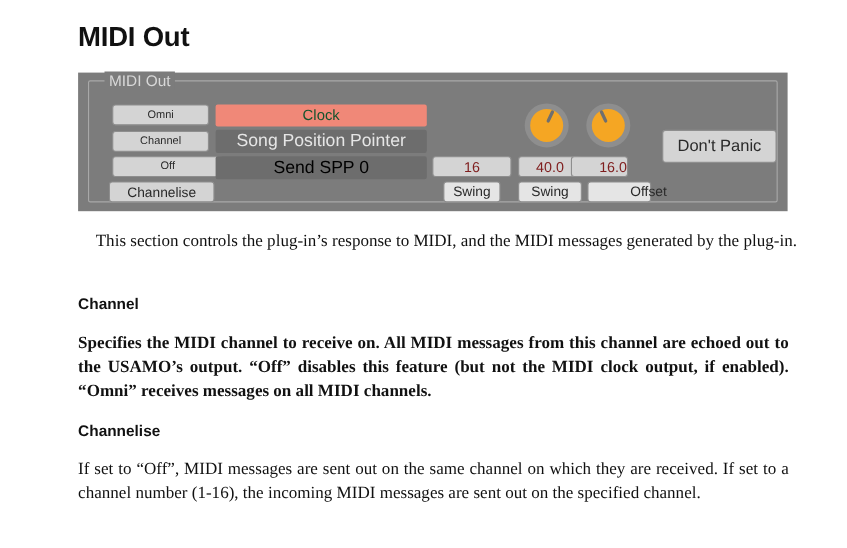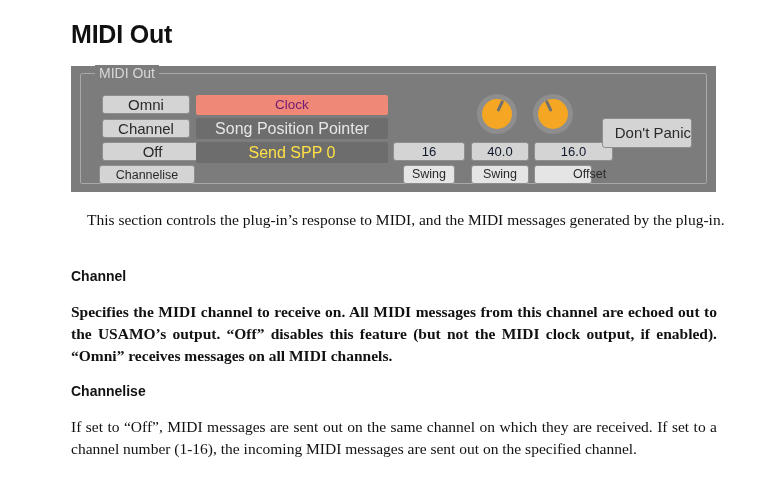--- a/index.html
+++ b/index.html
@@ -64,21 +64,21 @@
     color: #d8d8d8;
   }
 
   
   .btn {
     position: absolute;
     background: #d4d4d4;
     border: 1px solid #8e8e8e;
     border-radius: 3px;
     font-family: "Liberation Sans", sans-serif;
-    font-size: 15px;
+    font-size: 10px;
     color: #2a2a2a;
     text-align: center;
     line-height: 18px;
     box-sizing: border-box;
   }
   #btn-omni       { left: 21px; top: 21px;  width: 88px; height: 19px; }
   #btn-channel    { left: 21px; top: 45px;  width: 88px; height: 19px; }
   #btn-off        { left: 21px; top: 68px;  width: 101px; height: 19px; }
   #btn-channelise { left: 18px; top: 91px;  width: 96px; height: 19px; font-size: 12.5px; }
 
@@ -91,51 +91,51 @@
     border-radius: 2px;
     font-family: "Liberation Sans", sans-serif;
     font-size: 14.5px;
     text-align: center;
     line-height: 19px;
     box-sizing: border-box;
   }
   #row-clock {
     top: 21px;
     background: #f08878;
-    color: #701a75;
+    color: #14532d;
     font-size: 13.5px;
     line-height: 20px;
     height: 20px;
   }
   #row-spp {
     top: 44px;
     background: #6d6d6d;
     color: #e6e6e6;
     font-size: 16px;
     height: 21px;
     line-height: 21px;
   }
   #row-sendspp {
     top: 68px;
     background: #6d6d6d;
-    color: #fde047;
+    color: #000000;
     font-size: 16px;
     height: 21px;
     line-height: 21px;
   }
 
   
   .valuebox {
     position: absolute;
     background: #d4d4d4;
     border: 1px solid #8e8e8e;
     border-radius: 3px;
     font-family: "Liberation Sans", sans-serif;
     font-size: 13px;
-    color: #0f172a;
+    color: #7f1d1d;
     text-align: center;
     line-height: 17px;
     height: 19px;
     box-sizing: border-box;
   }
   .vlabel {
     position: absolute;
     background: #e5e5e5;
     border: 1px solid #8e8e8e;
     border-radius: 3px;
@@ -144,21 +144,21 @@
     color: #2a2a2a;
     text-align: center;
     line-height: 17px;
     height: 19px;
     box-sizing: border-box;
   }
   #val-swing1   { left: 312px; top: 68px; width: 72px; }
   #lab-swing1   { left: 322px; top: 91px; width: 52px; }
   #val-swing2   { left: 390px; top: 68px; width: 58px; }
   #lab-swing2   { left: 390px; top: 91px; width: 58px; }
-  #val-offset   { left: 453px; top: 68px; width: 79px; }
+  #val-offset   { left: 438px; top: 68px; width: 52px; text-align: right; }
   #lab-offset   { left: 453px; top: 91px; width: 58px; padding-left: 38px; }
 
   
   .knob {
     position: absolute;
     width: 40px;
     height: 40px;
     border-radius: 50%;
     background: #8e8e8e;
     box-sizing: border-box;
@@ -183,29 +183,29 @@
   #knob-swing  { left: 396px; top: 20px; }
   #knob-swing .pointer { transform: rotate(25deg); }
   #knob-offset { left: 452px; top: 20px; }
   #knob-offset .pointer { transform: rotate(-25deg); }
 
   
   #btn-panic {
     position: absolute;
     left: 521px;
     top: 44px;
-    width: 90px;
+    width: 104px;
     height: 30px;
     background: #d4d4d4;
     border: 1px solid #8e8e8e;
     border-radius: 3px;
     font-family: "Liberation Sans", sans-serif;
     font-size: 15px;
     color: #2a2a2a;
-    text-align: right;
+    text-align: center;
     line-height: 28px;
     box-sizing: border-box;
   }
 
   
   .para {
     position: absolute;
     left: 71px;
     width: 646px;
     font-family: "Liberation Serif", serif;

